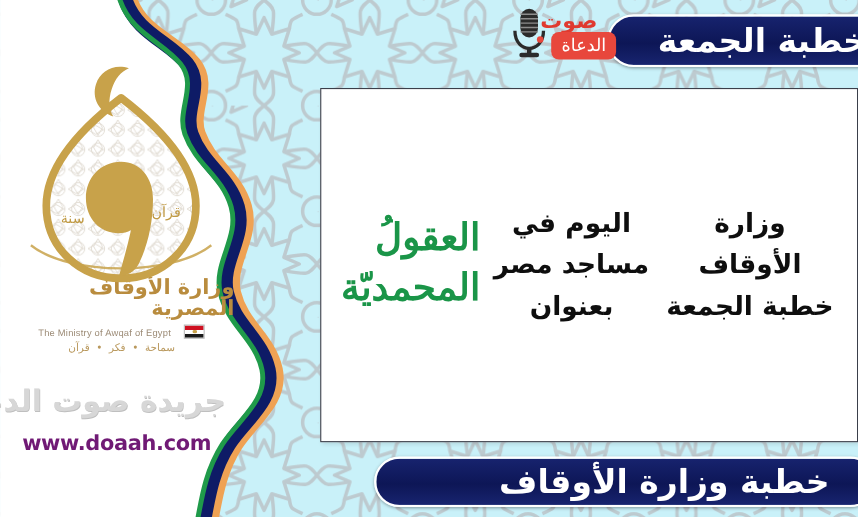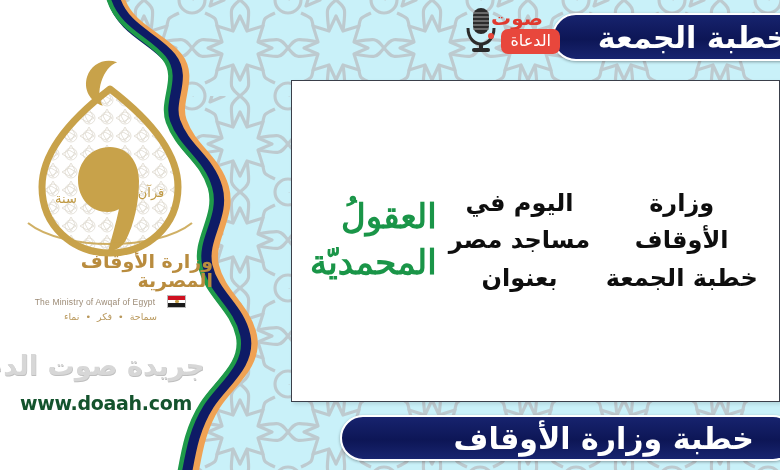--- a/index.html
+++ b/index.html
@@ -140,21 +140,21 @@
   }
   .paper-url {
     position: absolute;
     left: 6px;
     top: 392px;
     width: 200px;
     text-align: center;
     direction: ltr;
     font-size: 19px;
     font-weight: bold;
-    color: #14532d;
+    color: #701a75;
     font-family: "DejaVu Sans", sans-serif;
     letter-spacing: -0.3px;
   }
 
   
   .pill {
     position: absolute;
     background: #101a5e;
     background: linear-gradient(to bottom, #17236e 0%, #0d1656 55%, #18246f 100%);
     border-radius: 26px;
@@ -406,21 +406,21 @@
       </svg>
     </div>
 
     <div class="logo-ar-name">وزارة الأوقاف المصرية</div>
 
     <div class="logo-en-row">
       <span class="logo-en-name">The Ministry of Awqaf of Egypt</span>
       <span class="eg-flag"></span>
     </div>
 
-    <div class="logo-slogan">سماحة  •  فكر  •  نماء</div>
+    <div class="logo-slogan">سماحة  •  فكر  •  قرآن</div>
   </div>
 
   <div class="paper-name">جريدة صوت الدعاة</div>
 
   <div class="paper-url">www.doaah.com</div>
 
   <div class="pill pill-top">خطبة الجمعة</div>
 
   <div class="badge">
     <svg class="mic" viewBox="0 0 34 48" xmlns="http://www.w3.org/2000/svg">

